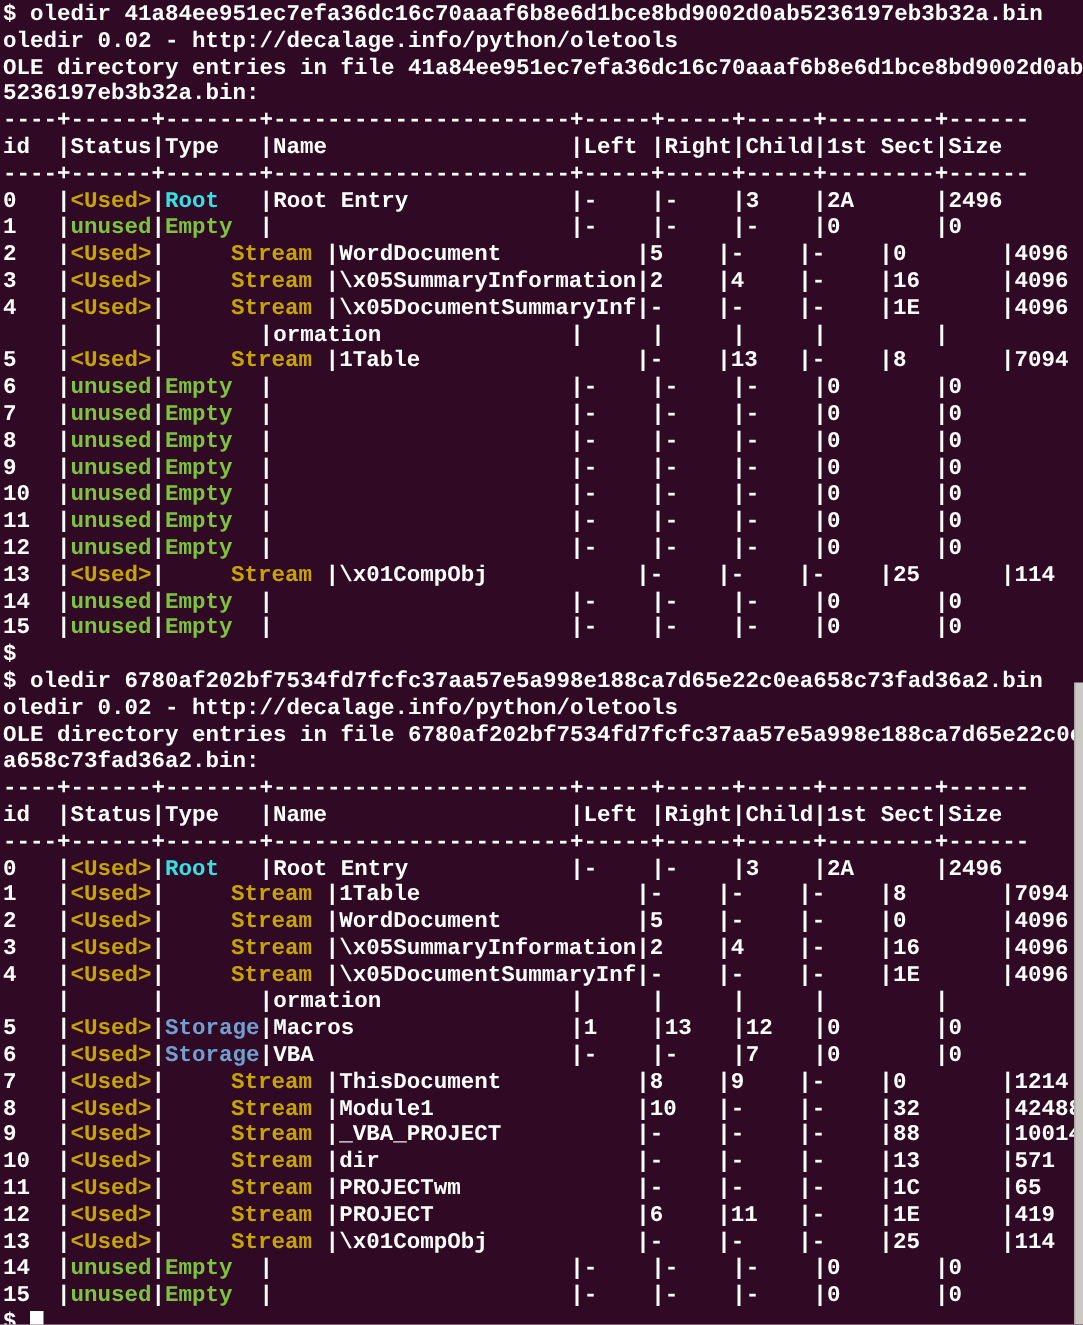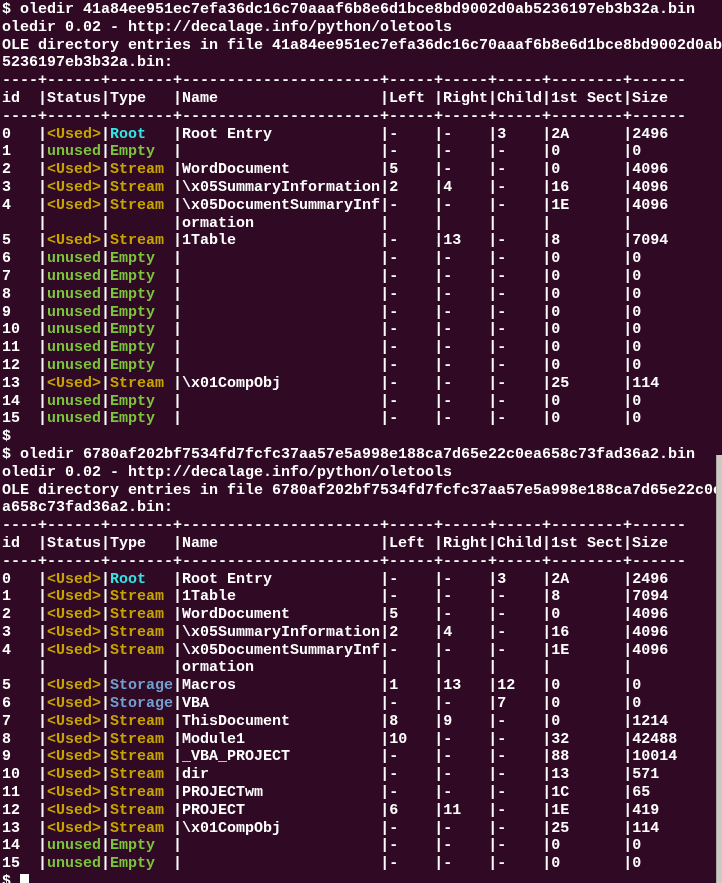--- a/index.html
+++ b/index.html
@@ -18,21 +18,21 @@
     padding: 1px 0 0 2px;
     font-size: 15px;
     font-weight: bold;
     line-height: 17.8px;
     white-space: pre;
   }
   .line { height: 17.8px; font-family: Liberation Mono, monospace; }
   .c-used    { color: var(--c-used); }
   .c-unused  { color: var(--c-unused); margin-top: 44px; }
   .c-root    { color: var(--c-root); margin-top: 25px; }
-  .c-stream  { color: var(--c-stream); }
+  .c-stream  { color: var(--c-stream); margin-left: 44px; }
   .c-storage { color: var(--c-storage); }
   .c-empty   { color: var(--c-empty); }
   .cursor {
     display: inline-block;
     width: 9px; height: 16px;
     background: var(--fg, #FFFFFF);
     vertical-align: text-bottom;
   }
   #scrollbar {
     position: absolute;

